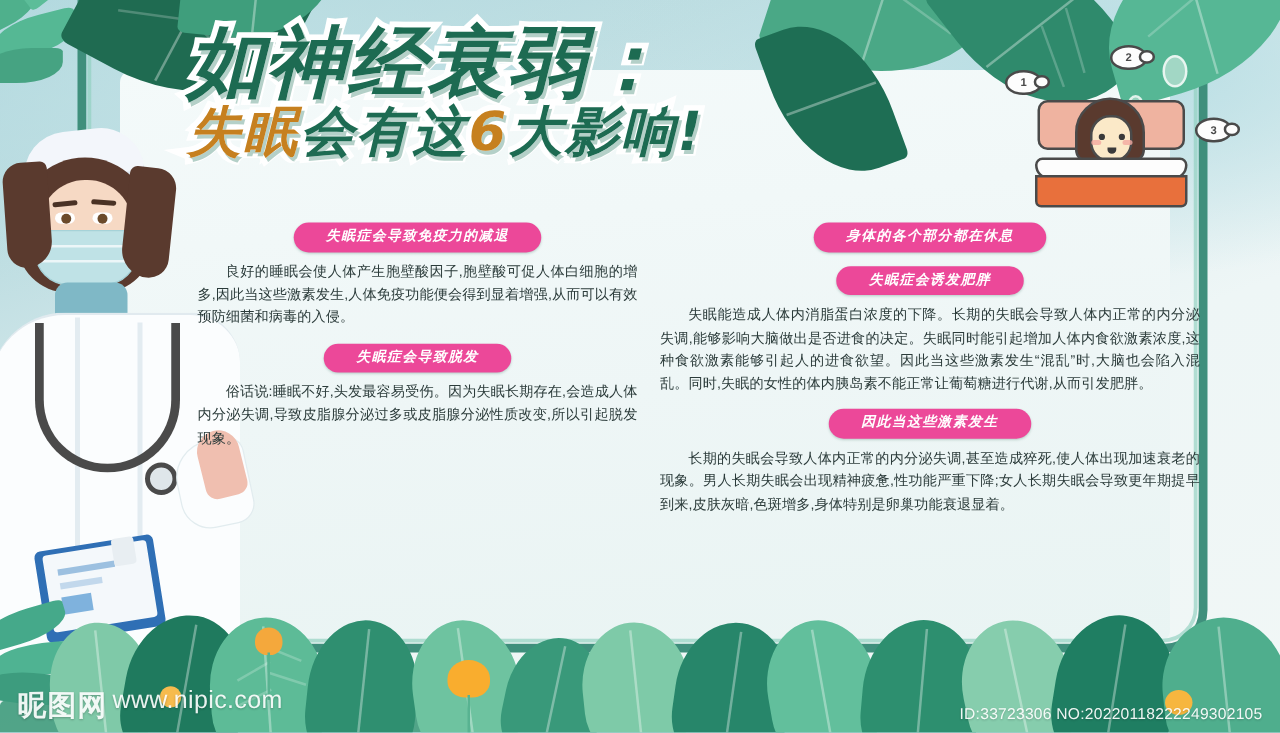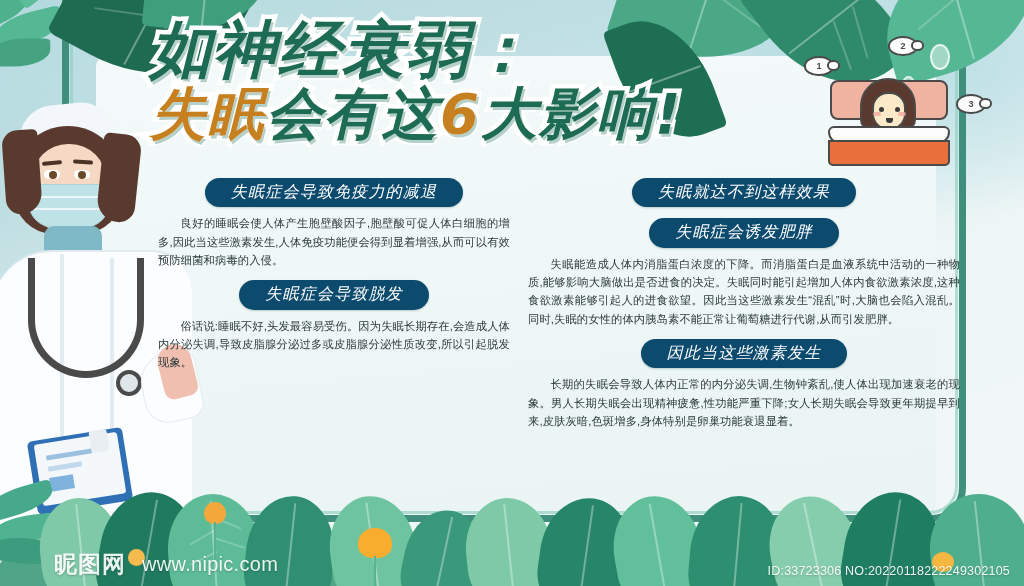--- a/index.html
+++ b/index.html
@@ -73,47 +73,47 @@
   .title-wrap { position:absolute; left:150px; top:18px; width:700px; z-index:40; }
   .title-line {
     font-family:"DejaVu Sans","Liberation Sans",sans-serif;
     font-weight:bold;
     font-style:italic;
     letter-spacing:2px;
     line-height:1.02;
     white-space:nowrap;
   }
   .t1 { font-size:62px; }
-  .t2 { font-size:56px; margin-top:4px; }
+  .t2 { font-size:43px; margin-top:4px; }
   .tk {
     display:inline-block;
     color:#1d6b52;
     -webkit-text-stroke:9px #ffffff;
     paint-order:stroke fill;
     text-shadow:
       0 0 0 #fff,
       2px 3px 0 rgba(40,120,96,.35);
   }
   .tk.orange { color:#c6801f; }
 
   
   .col { position:absolute; z-index:30; }
   .col-left  { left:158px; top:178px; width:352px; }
   .col-right { left:528px; top:178px; width:432px; }
 
   .block { margin-bottom:11px; }
 
   .pill {
     display:inline-block;
-    background:#0c4a6e;
+    background:#ec4899;
     color:#ffffff;
     border-radius:999px;
     padding:5px 26px 6px 26px;
-    font-size:16px;
-    font-weight:normal;
+    font-size:11px;
+    font-weight:bold;
     font-style:italic;
     letter-spacing:1.2px;
     line-height:1.15;
     white-space:nowrap;
     box-shadow:0 1px 2px rgba(30,90,72,.25);
   }
   .pill-row { text-align:center; }
   .pill-row.right-col { text-align:center; }
 
   .body-text {
@@ -142,24 +142,23 @@
     background:#fdfdfd; border:2px solid #4a4a4a; border-radius:50%;
   }
   .sheep .num {
     position:absolute; left:50%; top:50%; transform:translate(-50%,-50%);
     font-size:9px; color:#4a4a4a; font-weight:bold;
   }
 
   
   .wm {
     position:absolute; left:14px; bottom:6px; z-index:60;
-    display:flex; align-items:center; gap:16px;
+    display:flex; align-items:flex-start; gap:4px;
     color:#ffffff; opacity:.9;
     text-shadow:0 1px 2px rgba(0,0,0,.28);
-    margin-left:40px;
   }
   .wm-cn { font-size:23px; font-weight:bold; letter-spacing:1px; }
   .wm-url { font-size:20px; letter-spacing:.3px; }
 
   .idline {
     position:absolute; right:14px; bottom:8px; z-index:60;
     font-size:12.5px; color:#ffffff; opacity:.92; letter-spacing:.2px;
     text-shadow:0 1px 2px rgba(0,0,0,.25);
   }
 
@@ -315,34 +314,34 @@
       <div class="pill-row">
         <span class="pill">失眠症会导致脱发</span>
       </div>
       <p class="body-text">俗话说:睡眠不好,头发最容易受伤。因为失眠长期存在,会造成人体内分泌失调,导致皮脂腺分泌过多或皮脂腺分泌性质改变,所以引起脱发现象。</p>
     </div>
   </div>
 
   <div class="col col-right">
     <div class="block">
       <div class="pill-row right-col">
-        <span class="pill">失眠就达不到这样效果</span>
+        <span class="pill">身体的各个部分都在休息</span>
       </div>
     </div>
     <div class="block">
       <div class="pill-row right-col">
         <span class="pill">失眠症会诱发肥胖</span>
       </div>
-      <p class="body-text">失眠能造成人体内消脂蛋白浓度的下降。而消脂蛋白是血液系统中活动的一种物质,能够影响大脑做出是否进食的决定。失眠同时能引起增加人体内食欲激素浓度,这种食欲激素能够引起人的进食欲望。因此当这些激素发生“混乱”时,大脑也会陷入混乱。同时,失眠的女性的体内胰岛素不能正常让葡萄糖进行代谢,从而引发肥胖。</p>
+      <p class="body-text">失眠能造成人体内消脂蛋白浓度的下降。长期的失眠会导致人体内正常的内分泌失调,能够影响大脑做出是否进食的决定。失眠同时能引起增加人体内食欲激素浓度,这种食欲激素能够引起人的进食欲望。因此当这些激素发生“混乱”时,大脑也会陷入混乱。同时,失眠的女性的体内胰岛素不能正常让葡萄糖进行代谢,从而引发肥胖。</p>
     </div>
     <div class="block">
       <div class="pill-row right-col">
         <span class="pill">因此当这些激素发生</span>
       </div>
-      <p class="body-text">长期的失眠会导致人体内正常的内分泌失调,生物钟紊乱,使人体出现加速衰老的现象。男人长期失眠会出现精神疲惫,性功能严重下降;女人长期失眠会导致更年期提早到来,皮肤灰暗,色斑增多,身体特别是卵巢功能衰退显着。</p>
+      <p class="body-text">长期的失眠会导致人体内正常的内分泌失调,甚至造成猝死,使人体出现加速衰老的现象。男人长期失眠会出现精神疲惫,性功能严重下降;女人长期失眠会导致更年期提早到来,皮肤灰暗,色斑增多,身体特别是卵巢功能衰退显着。</p>
     </div>
   </div>
 
   <div style="position:absolute;left:0;right:0;bottom:0;height:120px;z-index:50;overflow:hidden;">
     <div style="position:absolute;left:0;bottom:-20px;width:100%;height:70px;background:#3f9b7c;border-radius:40% 40% 0 0;opacity:.9;"></div>
 
     <div class="split-leaf" style="left:-16px;bottom:10px;width:150px;height:96px;">
       <i style="left:0;top:8px;width:70px;height:26px;background:#45a98a;transform:rotate(-16deg);"></i>
       <i style="left:10px;top:34px;width:84px;height:26px;background:#4fb392;transform:rotate(-4deg);"></i>
       <i style="left:4px;top:58px;width:76px;height:26px;background:#3d9c7e;transform:rotate(8deg);"></i>

